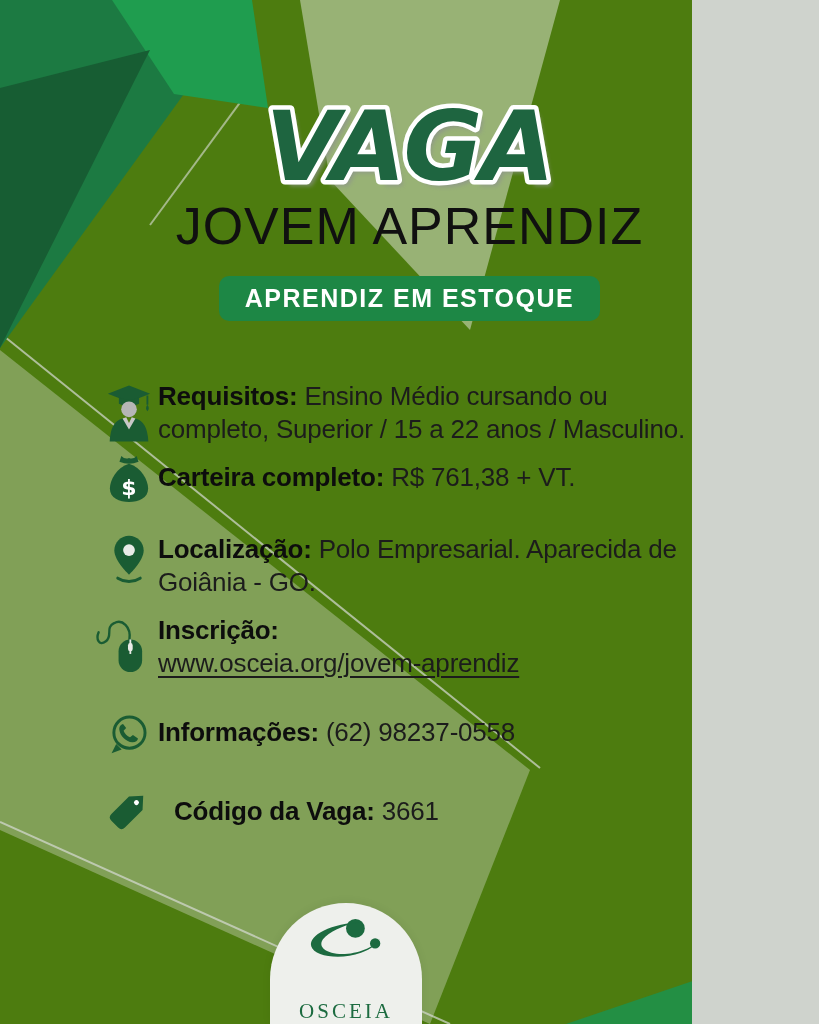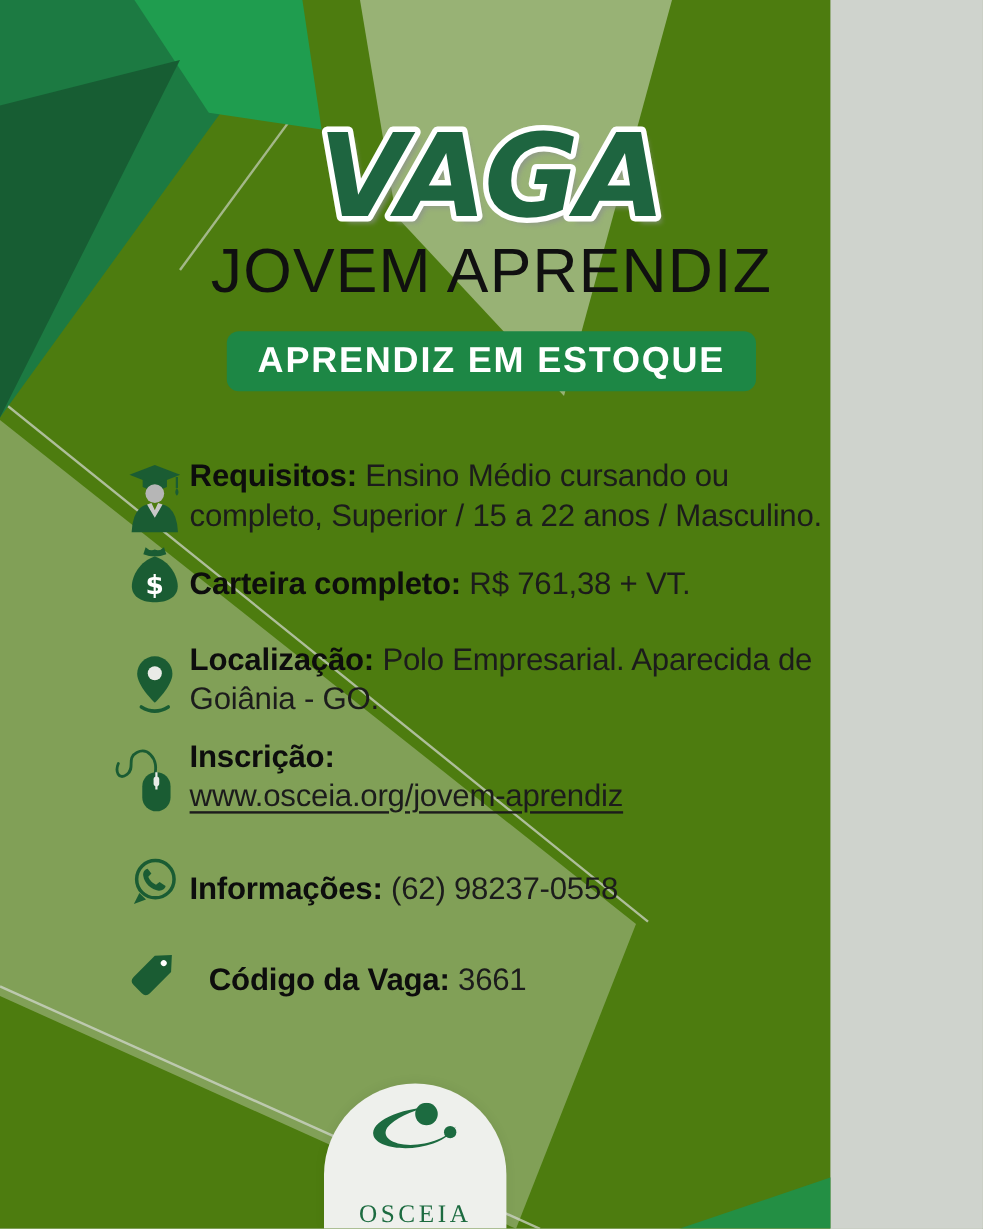--- a/index.html
+++ b/index.html
@@ -13,26 +13,26 @@
   .vaga-text{font-family:"DejaVu Sans",sans-serif;font-weight:bold;font-style:italic;
     font-size:96px;letter-spacing:-2px;fill:#1e6540;stroke:#ffffff;stroke-width:9px;
     paint-order:stroke;stroke-linejoin:round;}
   .vaga-shadow{font-family:"DejaVu Sans",sans-serif;font-weight:bold;font-style:italic;
     font-size:96px;letter-spacing:-2px;fill:#8d938d;filter:blur(2px);opacity:.75;}
 
   .subtitle{position:absolute;top:196px;left:0;width:819px;text-align:center;
     font-size:52px;font-weight:500;letter-spacing:1px;color:#101010;}
 
   .badge-wrap{position:absolute;top:276px;left:0;width:819px;display:flex;justify-content:center;}
-  .badge{background:#1d8745;color:#ffffff;font-weight:bold;font-size:30px;
+  .badge{background:#1d8745;color:#ffffff;font-weight:bold;font-size:25px;
     letter-spacing:1.5px;padding:8px 26px;border-radius:10px;}
 
   
   .info{position:absolute;left:100px;top:380px;width:640px;display:flex;flex-direction:column;}
-  .row{display:flex;align-items:flex-end;}
+  .row{display:flex;align-items:flex-start;}
   .icon-col{width:58px;flex:0 0 58px;display:flex;justify-content:center;}
   .txt{width:560px;font-size:26px;line-height:33px;color:#1c1c1c;letter-spacing:-0.2px;}
   .lbl{font-weight:bold;color:#0d0d0d;margin-right:7px;}
   .row-hours{margin-top:20px;}
   .row-salary{margin-top:15px;}
   .row-location{margin-top:30px;}
   .row-registration{margin-top:15px;}
   .row-contact{margin-top:36px;}
   .row-code{margin-top:38px;}
   .row-code .txt{padding-left:16px;}

